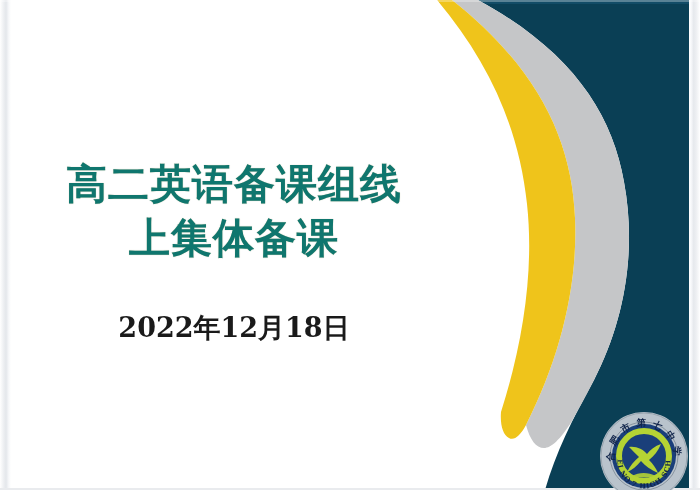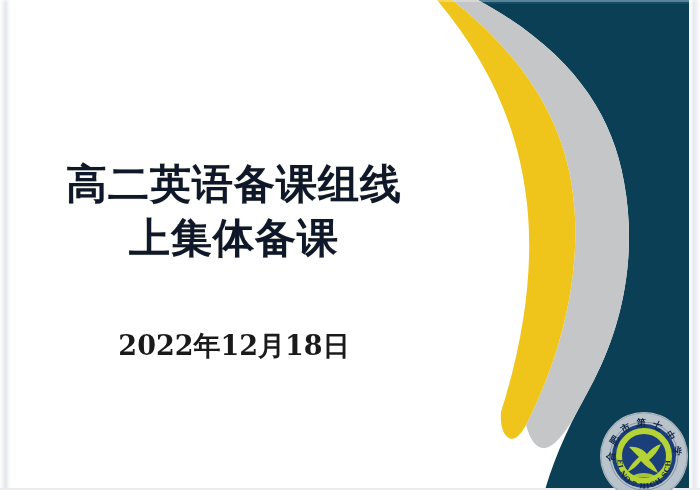--- a/index.html
+++ b/index.html
@@ -71,29 +71,29 @@
     text-align: center;
     z-index: 5;
   }
   #slide-title {
     margin: 0;
     font-family: "DejaVu Sans", "Liberation Sans", sans-serif;
     font-size: 41px;
     line-height: 1.31;
     font-weight: bold;
     letter-spacing: 1px;
-    color: #0f172a;
+    color: #0f766e;
     text-shadow: 0 0 1px rgba(109,109,28,0.45);
     white-space: pre-line;
   }
 
   #date-line {
     position: absolute;
     left: 34px;
-    top: 328px;
+    top: 310px;
     width: 400px;
     text-align: center;
     z-index: 5;
     font-family: "DejaVu Serif", "Liberation Serif", serif;
     font-size: 27px;
     font-weight: bold;
     color: #1a1a1a;
     letter-spacing: 0px;
   }
 

